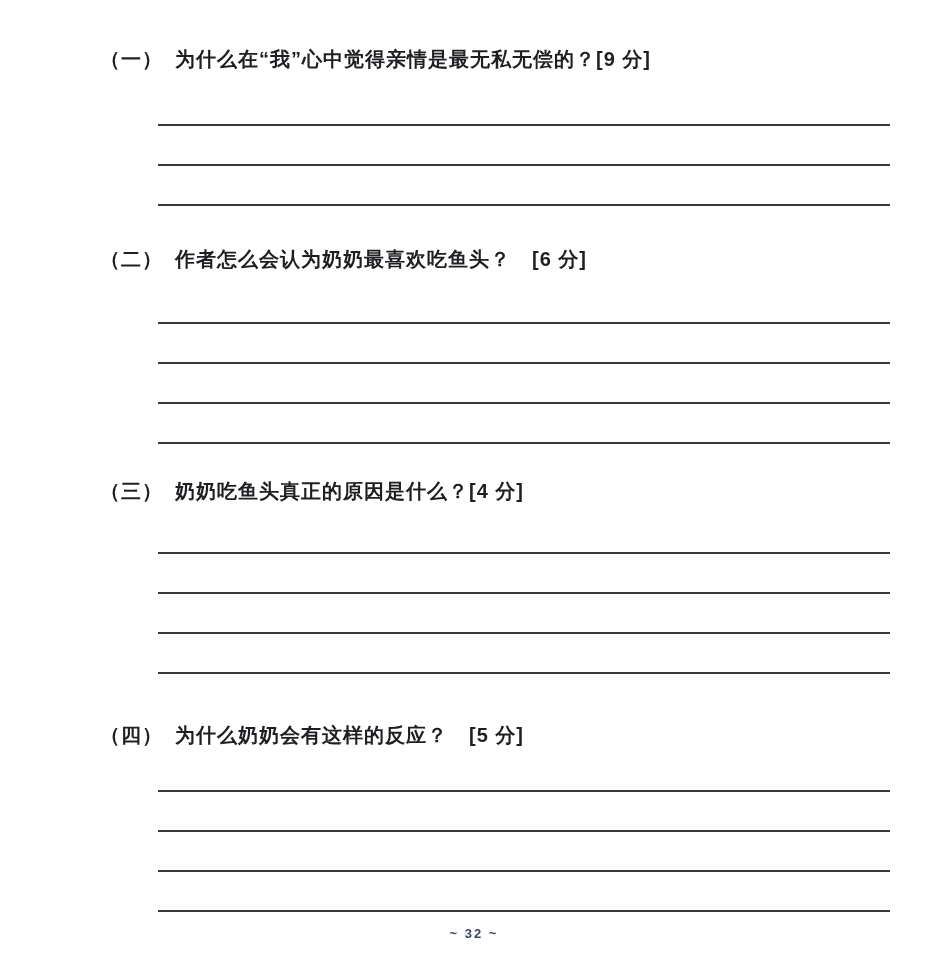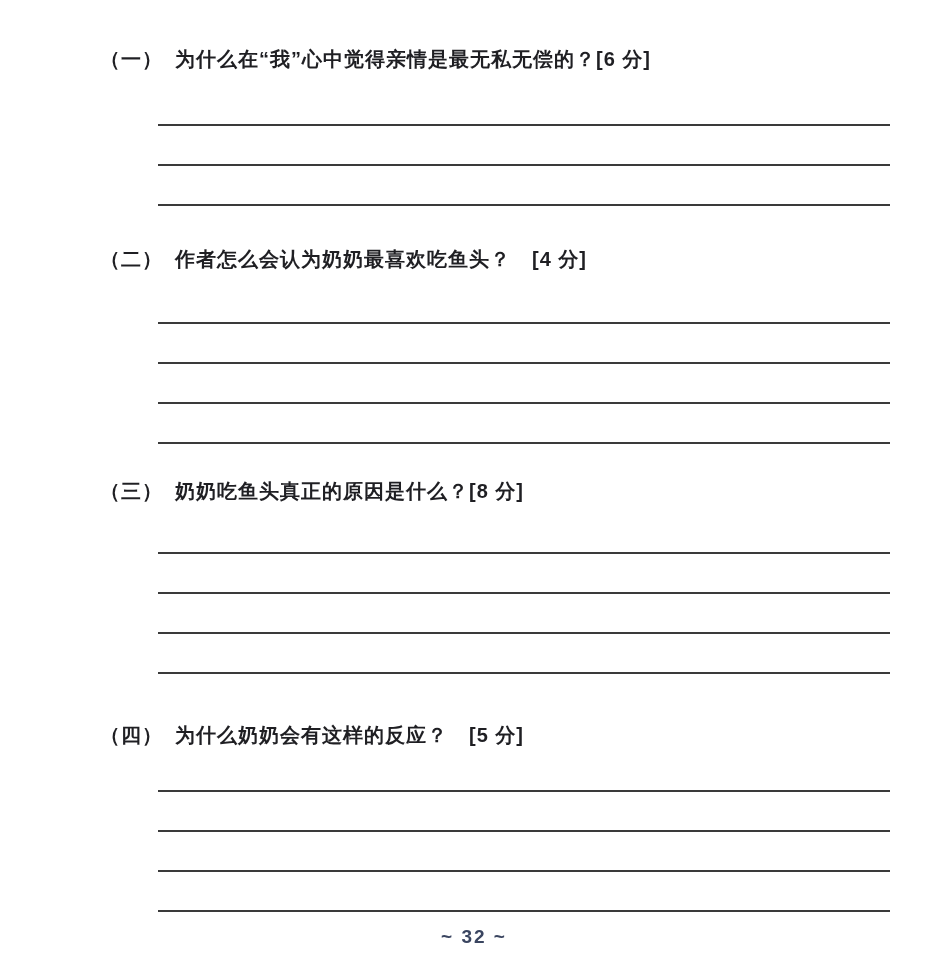--- a/index.html
+++ b/index.html
@@ -53,60 +53,60 @@
   .s-1 .q-lines { padding-top: 14px; }
   .s-2 { margin-top: 40px; }
   .s-2 .q-lines { padding-top: 12px; }
   .s-3 { margin-top: 34px; }
   .s-3 .q-lines { padding-top: 10px; }
   .s-4 { margin-top: 48px; }
   .s-4 .q-lines { padding-top: 4px; }
   .footer {
     margin-top: 14px;
     text-align: center;
-    font-size: 19px;
+    font-size: 13px;
     font-weight: bold;
     color: var(--footer);
     letter-spacing: 2px;
   }
 </style>
 </head>
 <body>
 
 <div class="page">
 
   <section class="question s-1">
     <div class="q-header">
       <span class="q-label">（一）</span>
-      <span class="q-text">为什么在“我”心中觉得亲情是最无私无偿的？[6 分]</span>
+      <span class="q-text">为什么在“我”心中觉得亲情是最无私无偿的？[9 分]</span>
     </div>
     <div class="q-lines">
         <div class="answer-line"></div>
         <div class="answer-line"></div>
         <div class="answer-line"></div>
       </div>
   </section>
 
   <section class="question s-2">
     <div class="q-header">
       <span class="q-label">（二）</span>
-      <span class="q-text">作者怎么会认为奶奶最喜欢吃鱼头？　[4 分]</span>
+      <span class="q-text">作者怎么会认为奶奶最喜欢吃鱼头？　[6 分]</span>
     </div>
     <div class="q-lines">
         <div class="answer-line"></div>
         <div class="answer-line"></div>
         <div class="answer-line"></div>
         <div class="answer-line"></div>
       </div>
   </section>
 
   <section class="question s-3">
     <div class="q-header">
       <span class="q-label">（三）</span>
-      <span class="q-text">奶奶吃鱼头真正的原因是什么？[8 分]</span>
+      <span class="q-text">奶奶吃鱼头真正的原因是什么？[4 分]</span>
     </div>
     <div class="q-lines">
         <div class="answer-line"></div>
         <div class="answer-line"></div>
         <div class="answer-line"></div>
         <div class="answer-line"></div>
       </div>
   </section>
 
   <section class="question s-4">

